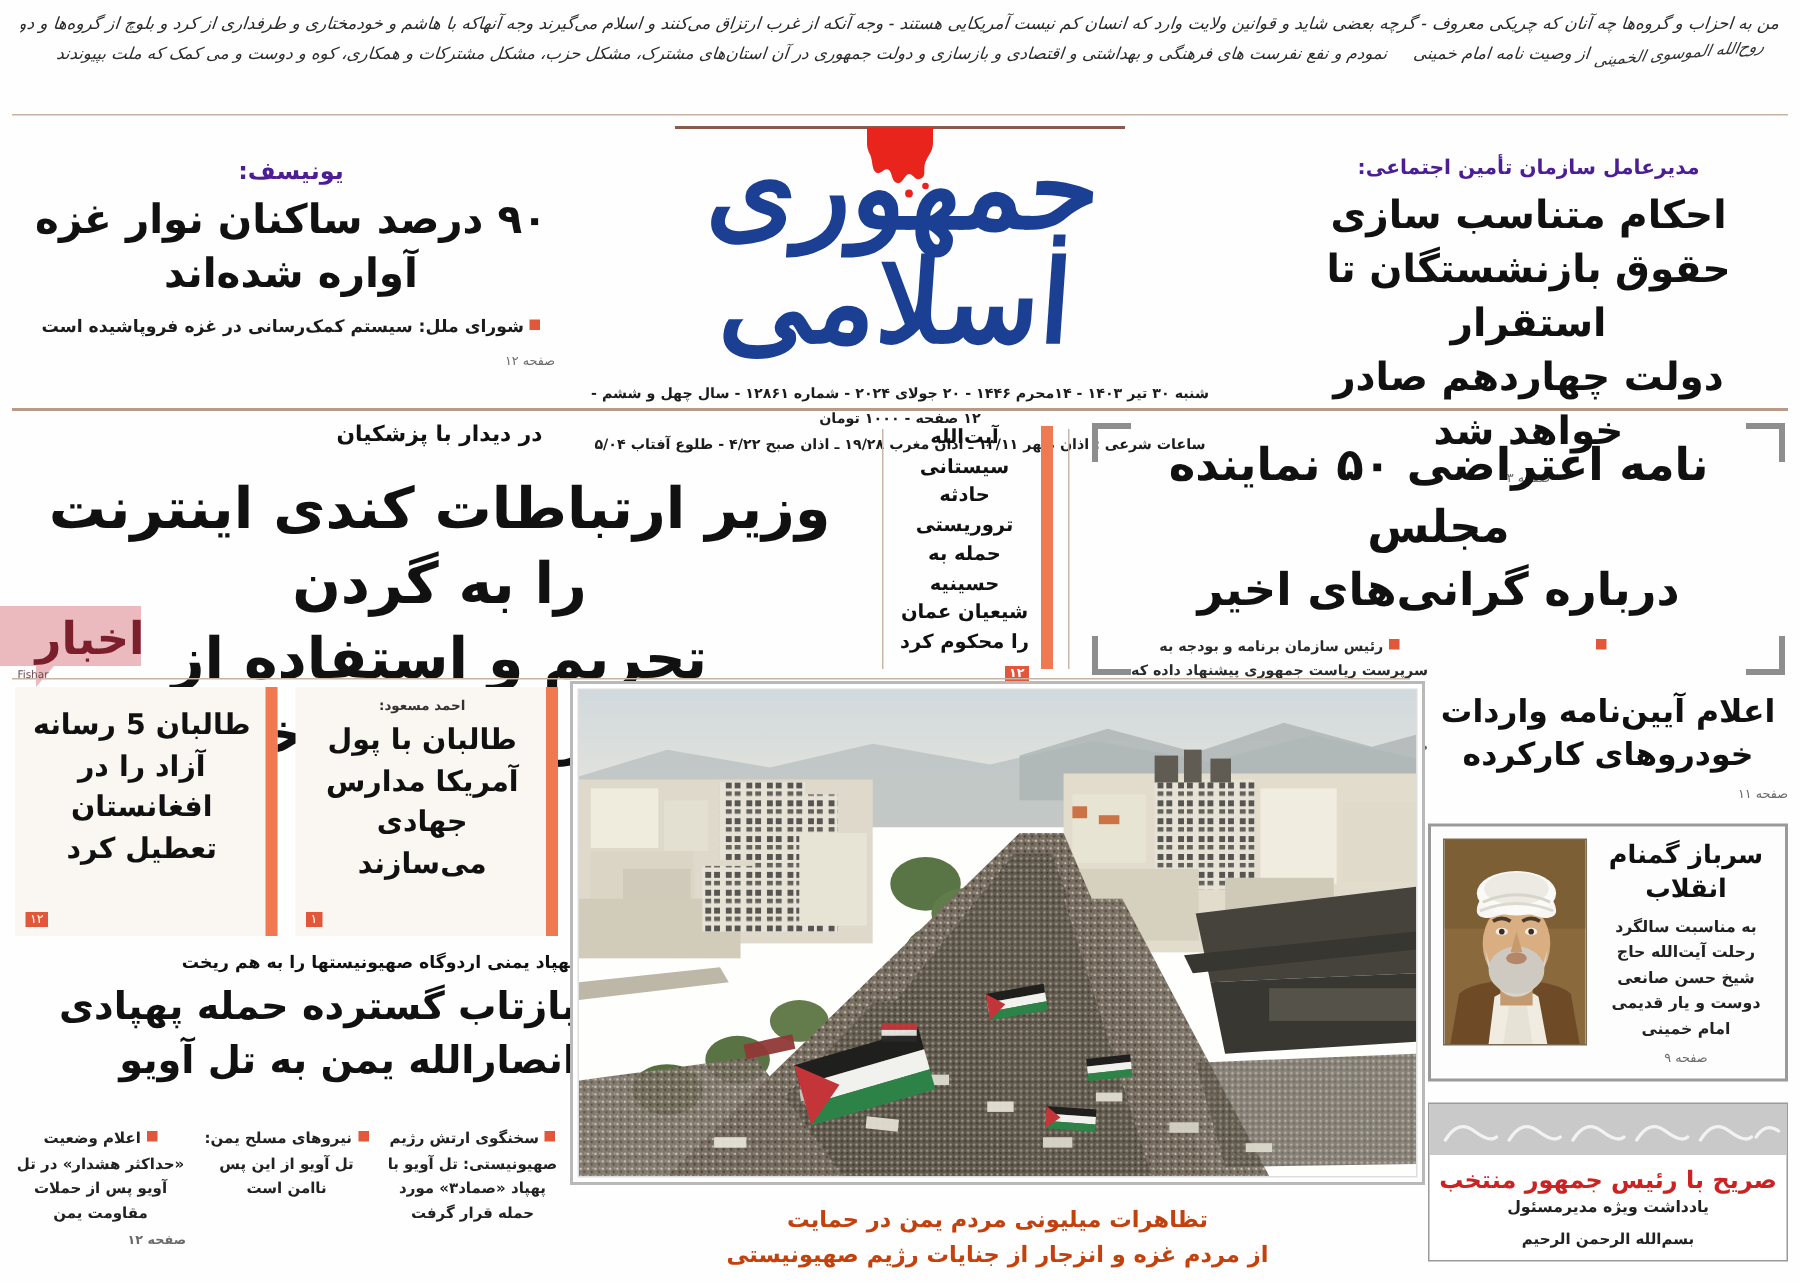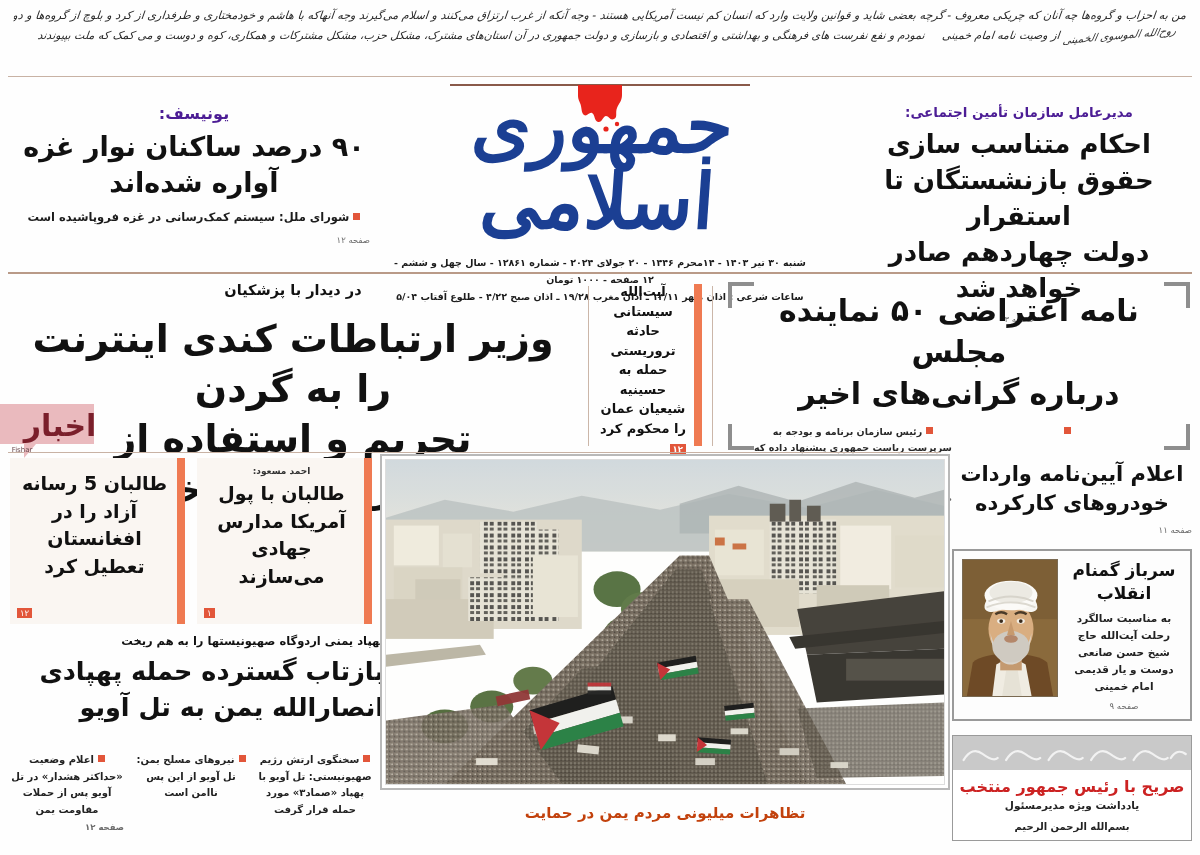--- a/index.html
+++ b/index.html
@@ -735,20 +735,21 @@
           </g>
 
           <path d="M412 178 L570 162 L570 174 L418 190 Z" fill="#2b2823"></path>
           <path d="M0 196 L96 186 L102 196 L0 208 Z" fill="#b9b3a2"></path>
 
           <rect x="0" y="0" width="570" height="326" fill="#f5efe2" opacity="0.07"></rect>
         </svg>
       </div>
       <div class="photo-caption">
         <div>تظاهرات میلیونی مردم یمن در حمایت</div>
+        <div>از مردم غزه و انزجار از جنایات رژیم صهیونیستی</div>
       </div>
     </div>
 
     <div class="right-col">
       <div class="rc-head">
         <span>اعلام آیین‌نامه واردات</span><br>
         <span>خودروهای کارکرده</span>
       </div>
       <span class="rc-note">صفحه ۱۱</span>
 

